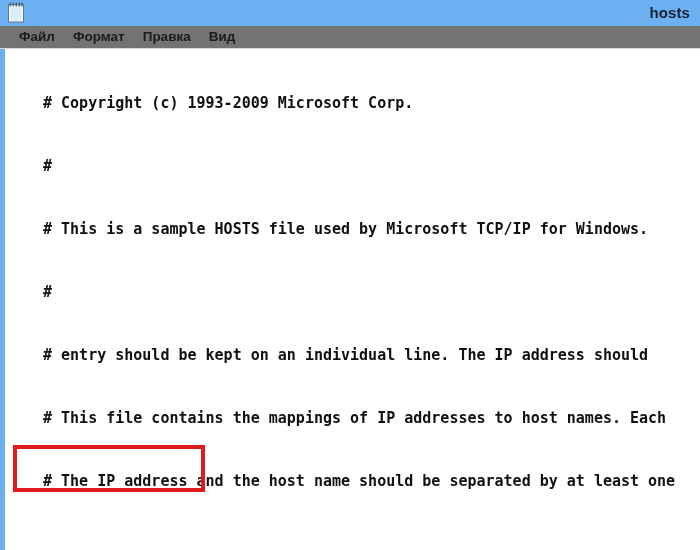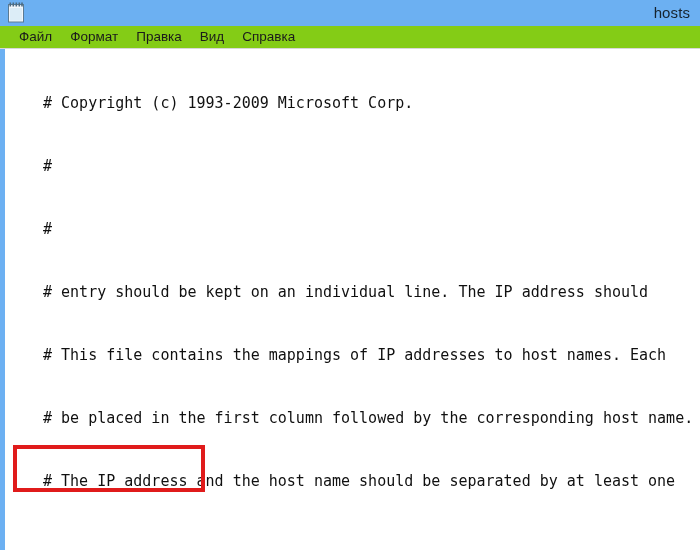--- a/index.html
+++ b/index.html
@@ -13,20 +13,21 @@
     background: #ffffff;
     font-family: "Liberation Sans", sans-serif;
   }
 
   .window {
     position: relative;
     width: 700px;
     height: 550px;
     background: #ffffff;
     box-sizing: border-box;
+    font-weight: bold;
   }
 
   
   .titlebar {
     position: relative;
     height: 26px;
     background: #6cb0f2;
     display: flex;
     align-items: center;
     padding: 0 10px 0 4px;
@@ -47,21 +48,21 @@
     width: 20px;
     height: 22px;
     display: block;
     flex: 0 0 auto;
     margin-left: 2px;
   }
 
   
   .menubar {
     height: 23px;
-    background: #84cc16;
+    background: #737373;
     border-bottom: 1px solid #d8d8d8;
     display: flex;
     align-items: flex-start;
     padding-left: 10px;
     box-sizing: border-box;
   }
   .menu-item {
     font-size: 13.5px;
     color: #1b1b1b;
     padding: 0 9px;
@@ -140,33 +141,32 @@
       <rect x="15.2" y="0.5" width="1.6" height="4" fill="#4a6a82"></rect>
     </svg>
     <div class="title-text">hosts</div>
   </div>
 
   <div class="menubar">
     <div class="menu-item">Файл</div>
     <div class="menu-item">Формат</div>
     <div class="menu-item">Правка</div>
     <div class="menu-item">Вид</div>
-    <div class="menu-item">Справка</div>
   </div>
 
   <div class="left-strip"></div>
 
   <div class="text-area">
     <div class="doc">
       <div class="line"># Copyright (c) 1993-2009 Microsoft Corp.</div>
       <div class="line">#</div>
+      <div class="line"># This is a sample HOSTS file used by Microsoft TCP/IP for Windows.</div>
       <div class="line">#</div>
       <div class="line"># entry should be kept on an individual line. The IP address should</div>
       <div class="line"># This file contains the mappings of IP addresses to host names. Each</div>
-      <div class="line"># be placed in the first column followed by the corresponding host name.</div>
       <div class="line"># The IP address and the host name should be separated by at least one</div>
       
       
       
       
       
       
       
       
       

